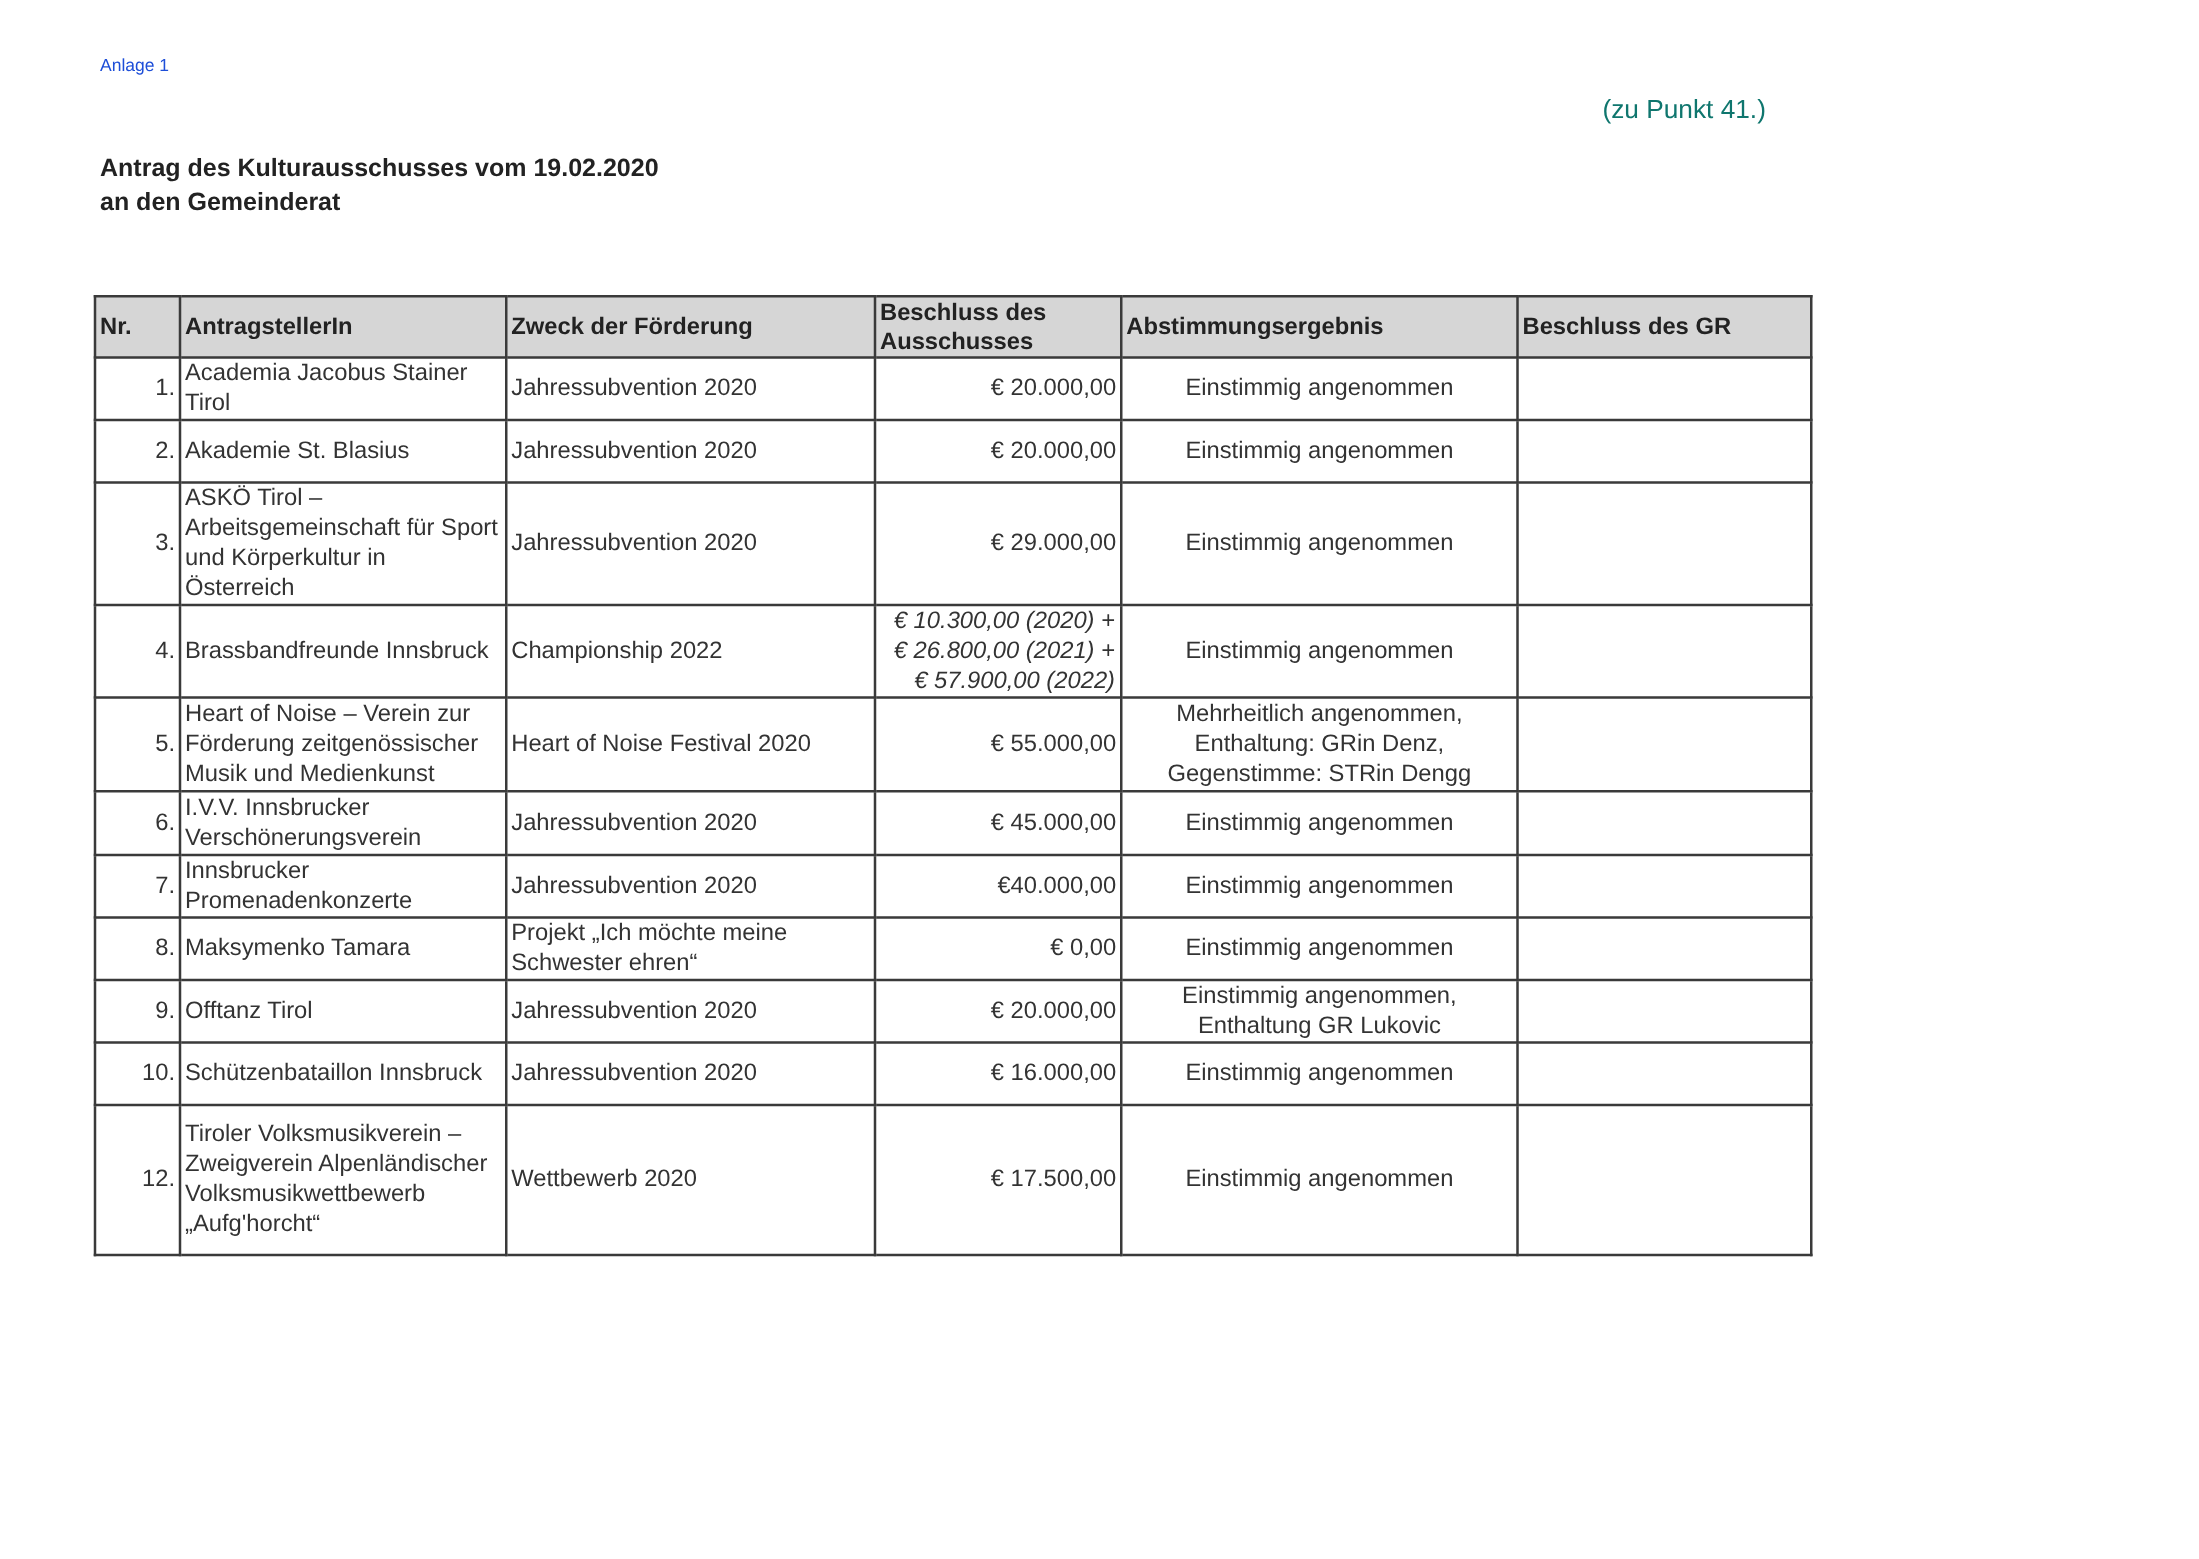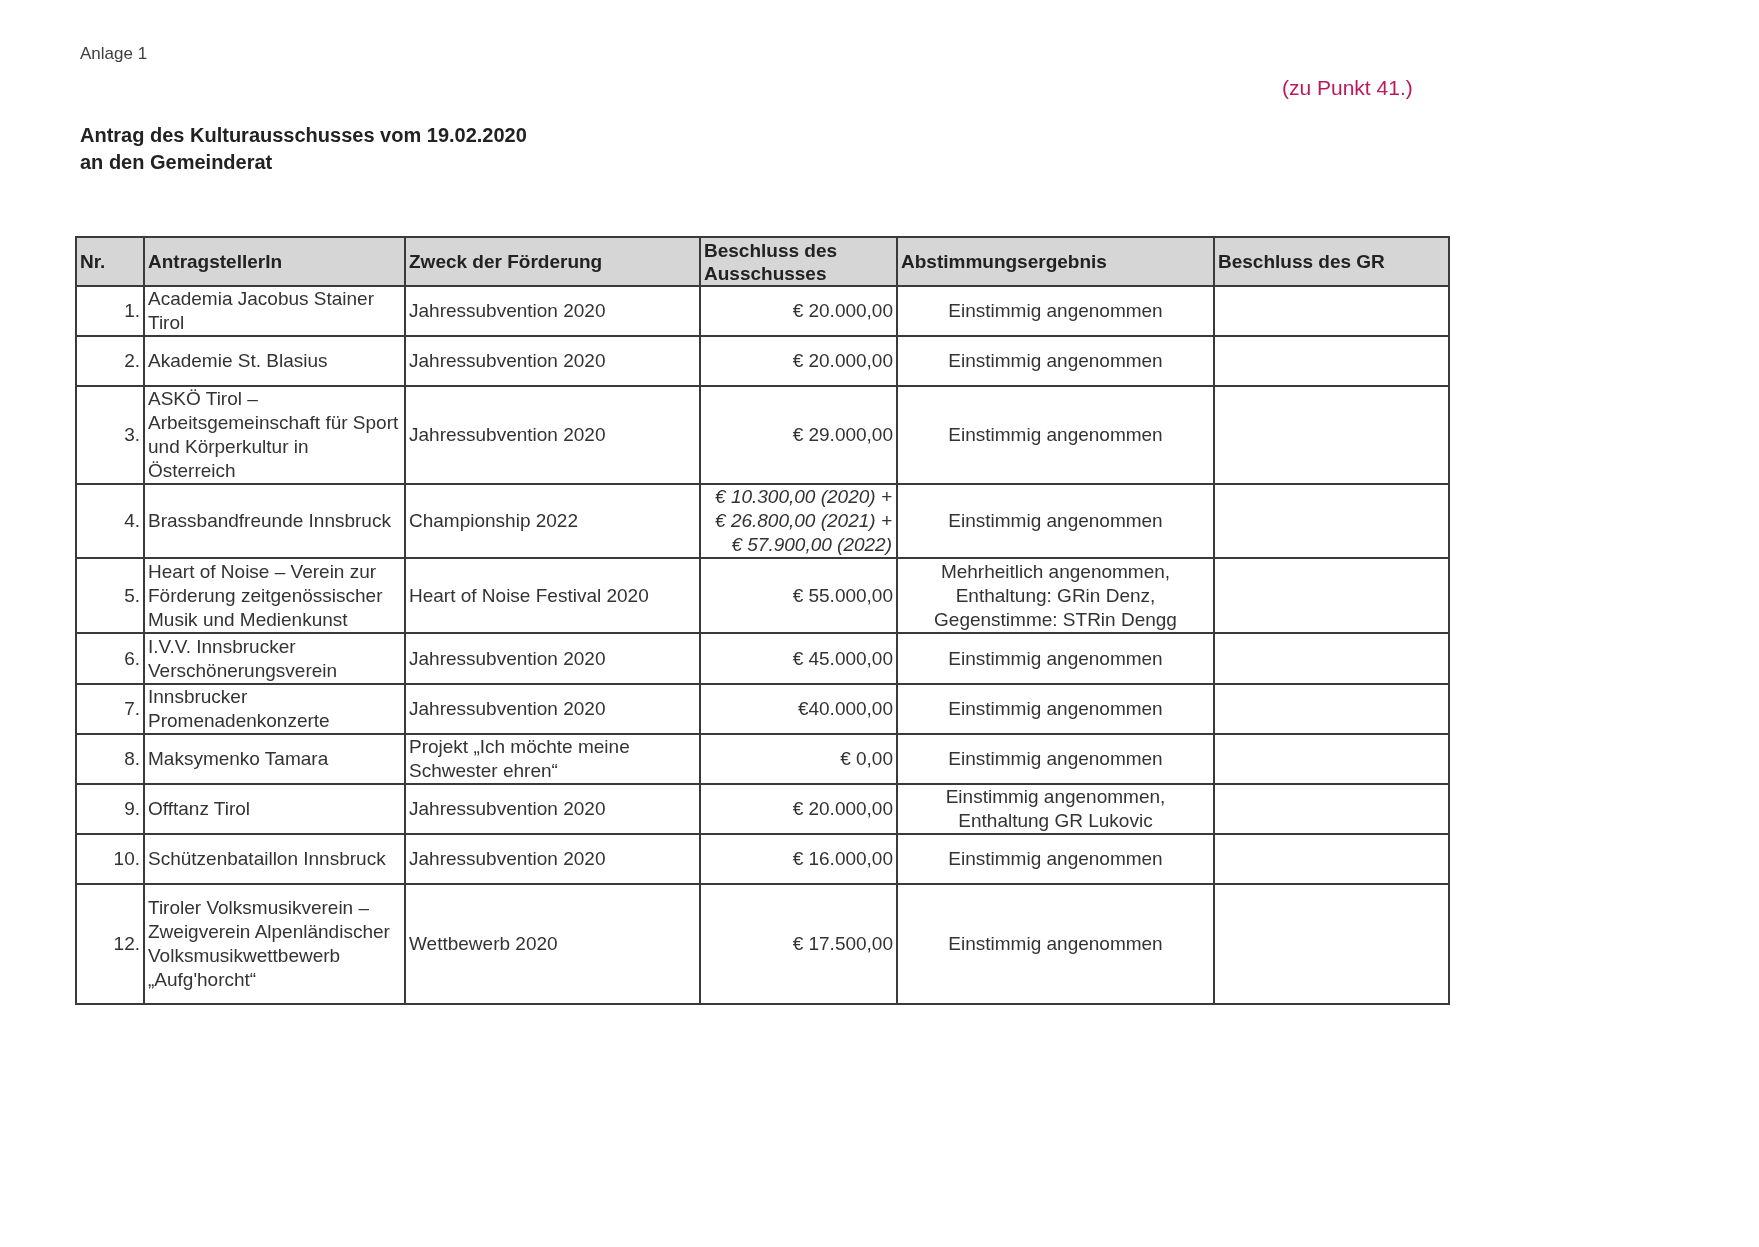--- a/index.html
+++ b/index.html
@@ -1,21 +1,21 @@
 <!DOCTYPE html>
 <html><head>
   <meta charset="utf-8">
   <style>
     html, body { margin: 0; padding: 0; background: #ffffff; }
     body {
       width: 1759px; height: 1247px; position: relative; overflow: hidden;
       font-family: "Liberation Sans", sans-serif; color: #222;
     }
-    .anlage { position: absolute; left: 80px; top: 44px; font-size: 17px; color: #404040; }
-    .zu-punkt { position: absolute; left: 1282px; top: 76px; font-size: 21px; color: #be185d; }
+    .anlage { position: absolute; left: 80px; top: 44px; font-size: 14px; color: #1d4ed8; }
+    .zu-punkt { position: absolute; left: 1282px; top: 76px; font-size: 21px; color: #0f766e; }
     .title { position: absolute; left: 80px; top: 122px; font-size: 20px; font-weight: bold; line-height: 27px; color: #222; }
     table.main {
       position: absolute; left: 75px; top: 236px;
       border-collapse: collapse; table-layout: fixed;
       width: 1373px;
       font-size: 19px; line-height: 24px; color: #333;
     }
     table.main th, table.main td {
       border: 2px solid #3a3a3a; padding: 0 3px; vertical-align: middle;
     }

